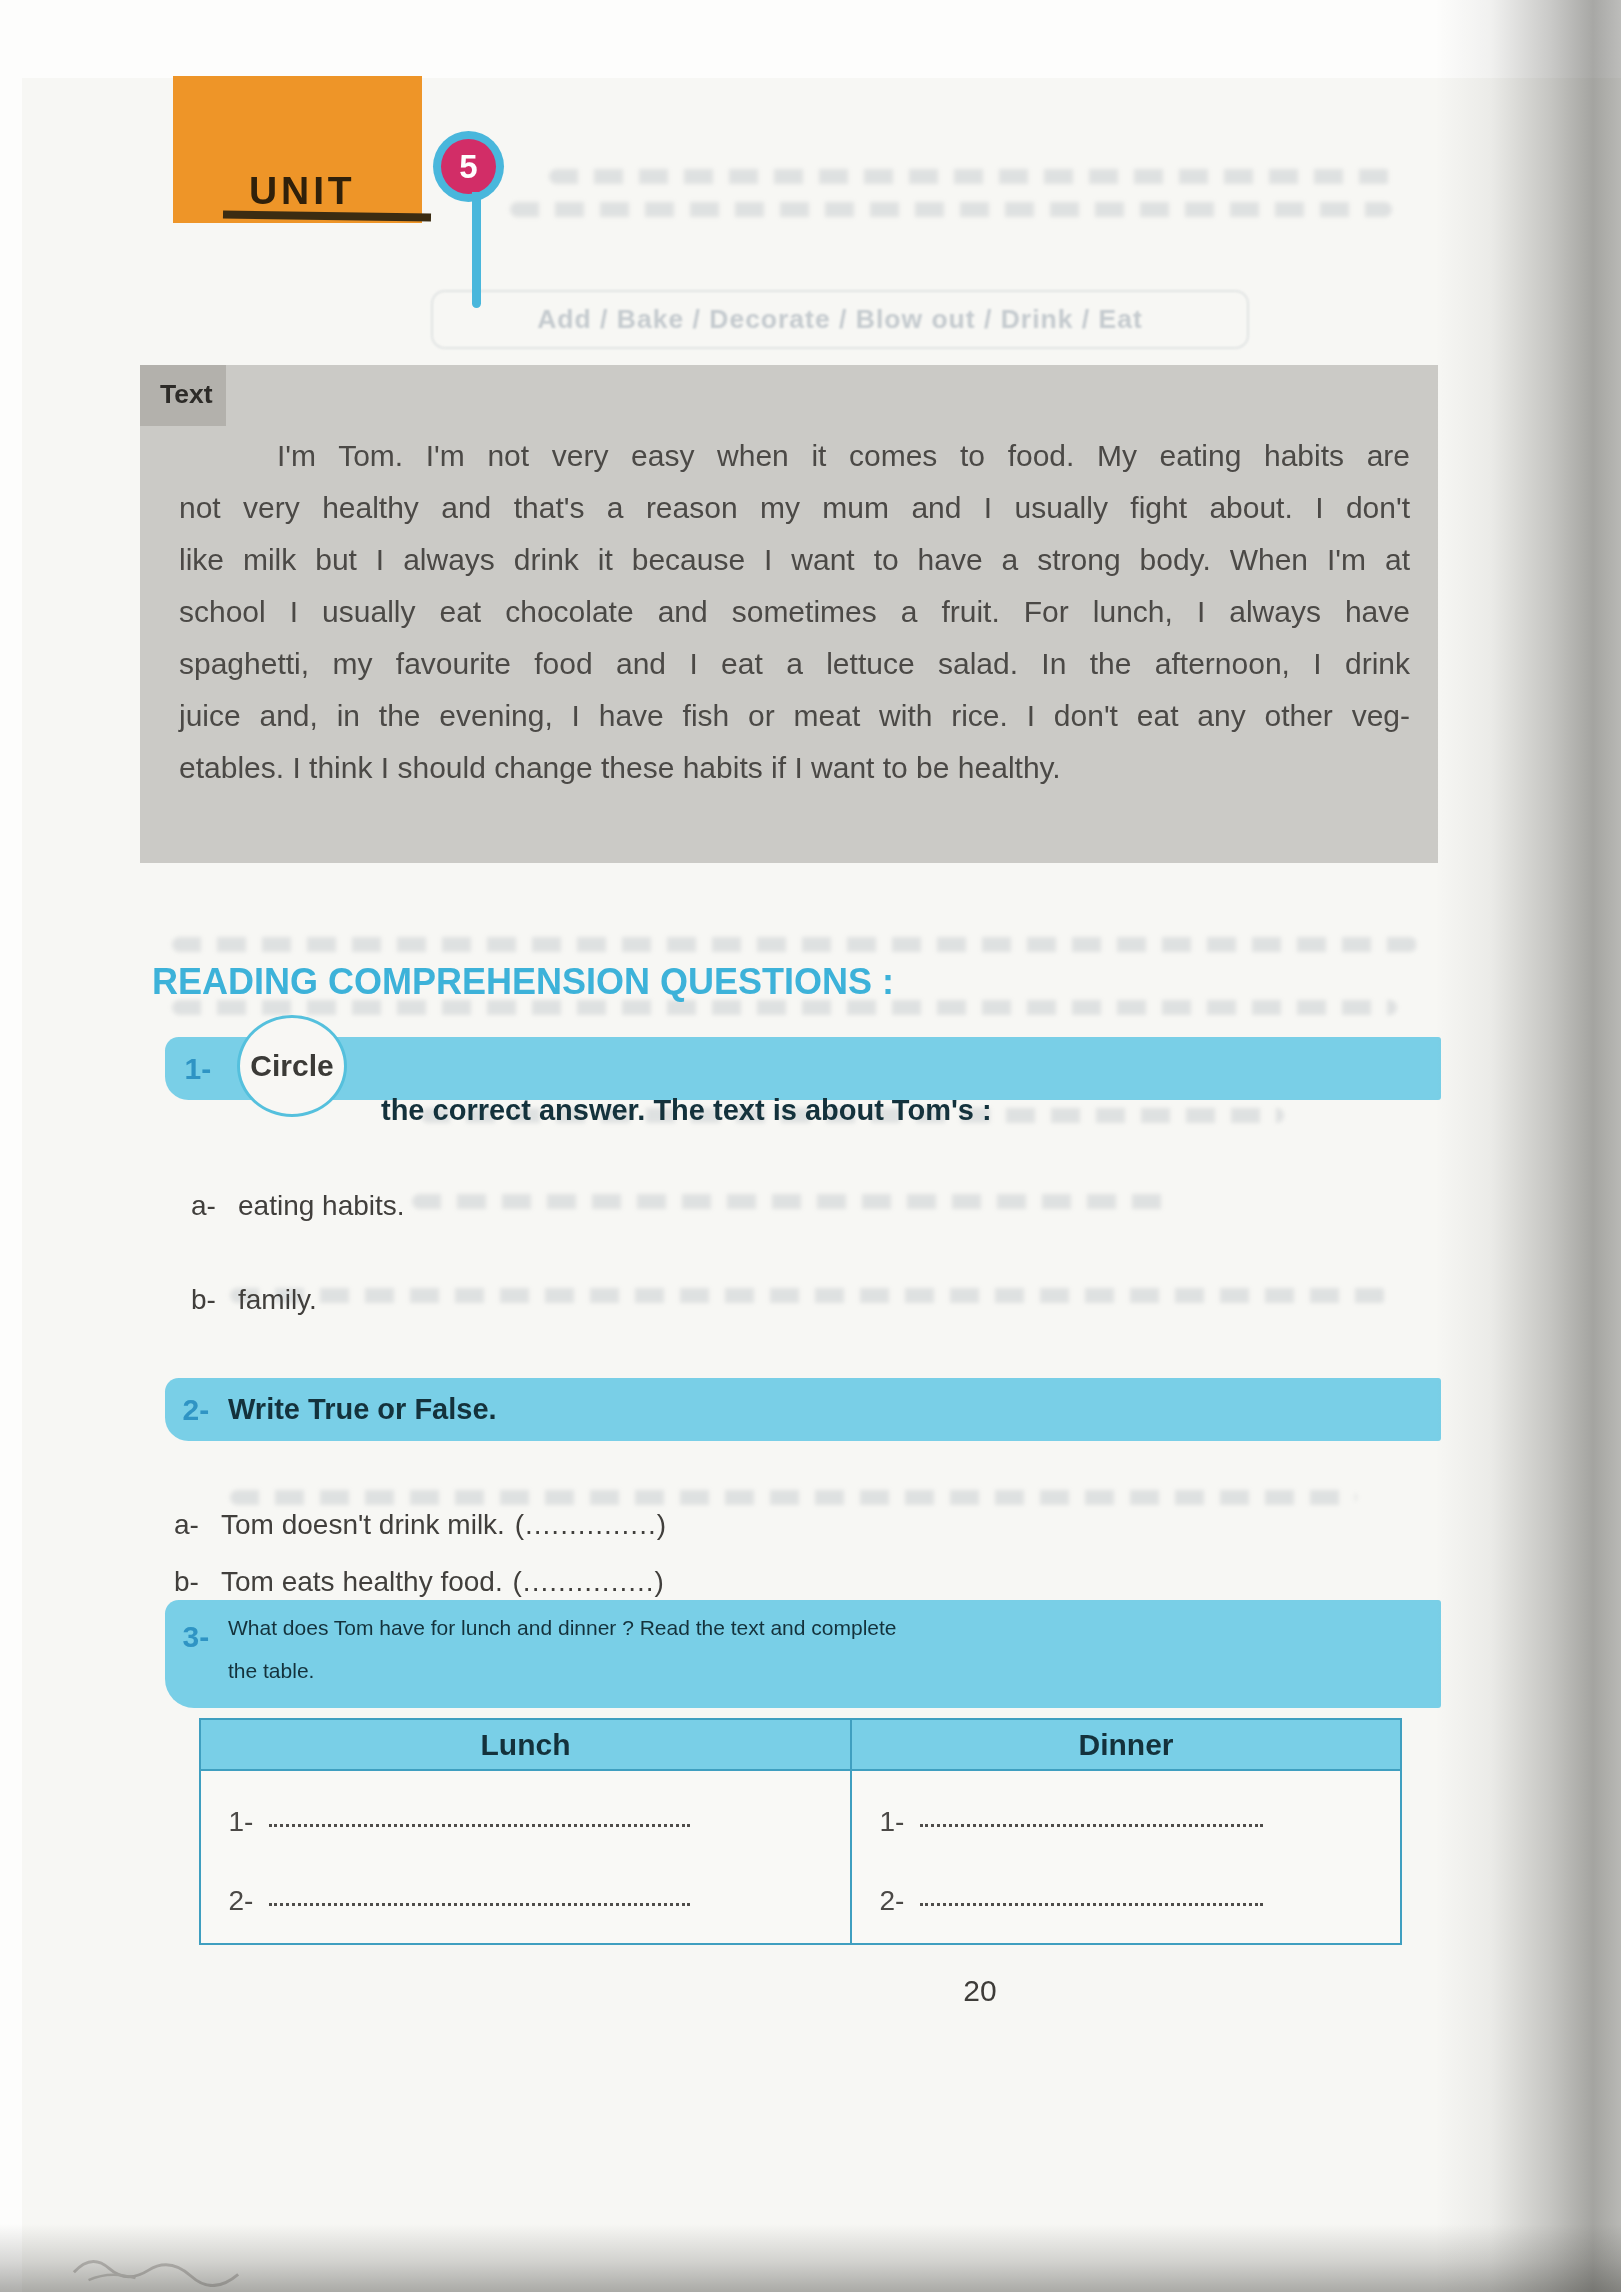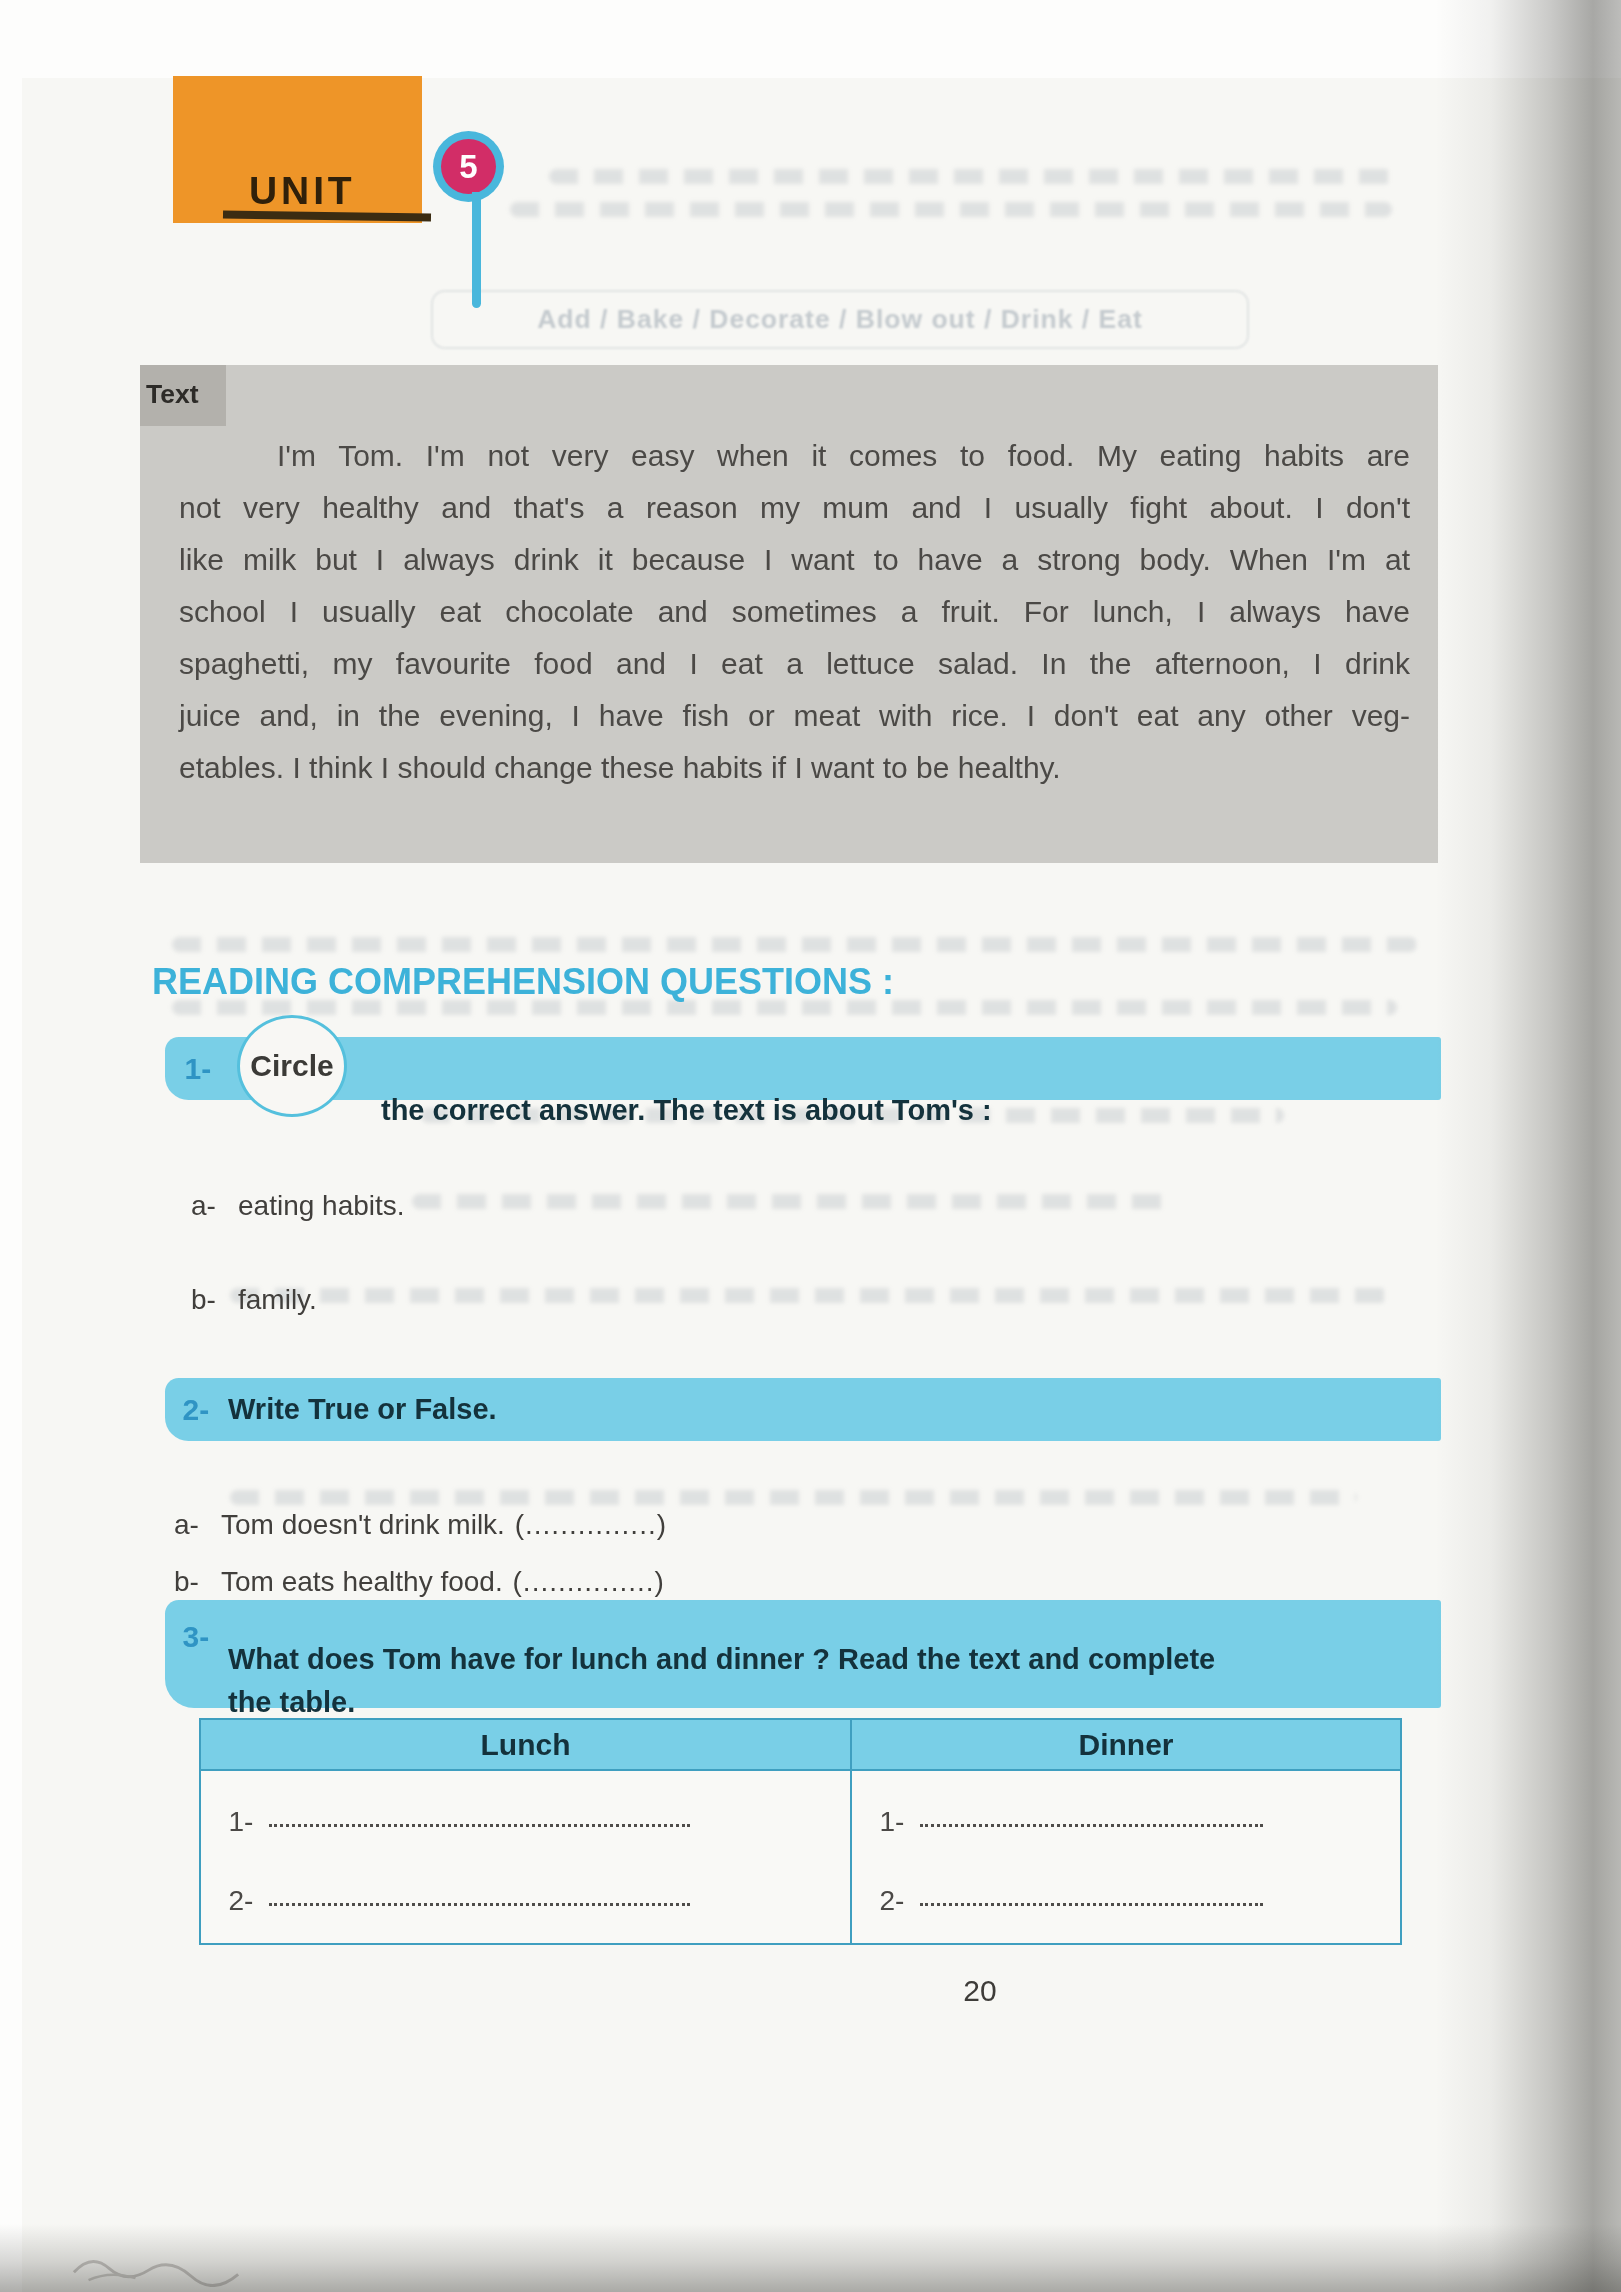--- a/index.html
+++ b/index.html
@@ -33,21 +33,21 @@
   .badge-inner{width:55px;height:55px;border-radius:50%;background:#d22d67;display:flex;
     align-items:center;justify-content:center;color:#ffffff;font-size:33px;font-weight:bold;}
   .badge-stem{position:absolute;left:472px;top:192px;width:8.8px;height:116px;background:#49b7dc;
     border-radius:0 0 4.9px 4.9px;}
   .page-title{position:absolute;left:511px;top:243px;font-size:47px;font-weight:bold;
     color:#d5305e;letter-spacing:-1px;}
 
   
   .text-box{position:absolute;left:140px;top:365px;width:1298px;height:498px;background:#cbcac6;}
   .text-tab{position:absolute;left:0;top:0;width:86px;height:61px;background:#b3b1ac;
-    font-size:26.5px;font-weight:bold;color:#2d2b28;line-height:59px;padding-left:6px;box-sizing:border-box;}
+    font-size:26.5px;font-weight:bold;color:#2d2b28;line-height:59px;padding-left:20px;box-sizing:border-box;}
   .paragraph{position:absolute;left:39px;top:65px;width:1231px;font-size:30px;color:#4b4946;}
   .para-line{height:52px;line-height:52px;text-align:justify;text-align-last:justify;white-space:nowrap;}
   .para-line.first{text-indent:98px;}
   .para-line.last{text-align-last:left;}
 
   
   .section-heading{position:absolute;left:152px;top:961px;font-size:36px;font-weight:bold;
     color:#3db2d9;letter-spacing:0px;}
 
   
@@ -55,21 +55,21 @@
   .qbar.q1{top:1037px;height:63px;border-radius:13.7px 2.9px 2.9px 23.5px;}
   .qbar.q2{top:1378px;height:63px;border-radius:13.7px 2.9px 2.9px 23.5px;}
   .qbar.q3{top:1600px;height:108px;border-radius:13.7px 2.9px 2.9px 29px;}
   .qnum{position:absolute;left:19.6px;top:0;font-size:30px;font-weight:bold;color:#2f94c4;line-height:63px;}
   .qbar.q3 .qnum{line-height:57px;}
   .qprompt{position:absolute;font-size:29px;font-weight:bold;color:#14323c;line-height:63px;}
   .circle-annot{position:absolute;left:72px;top:-21.6px;width:110px;height:102px;border-radius:50%;
     background:#f8f7f4;border:3.9px solid #55c0dd;display:flex;align-items:center;justify-content:center;
     box-sizing:border-box;}
   .circle-annot span{font-size:30px;font-weight:bold;color:#3b3a37;}
-  .q3-line{position:absolute;left:63px;font-size:29px;font-weight:bold;color:#14323c;margin-top:27px;}
+  .q3-line{position:absolute;left:63px;font-size:21px;font-weight:normal;color:#14323c;}
 
   
   .option-row{position:absolute;font-size:28px;color:#413f3c;margin-top:41px;}
   .option-row .letter{display:inline-block;width:47px;}
   .tf-blank{margin-left:9.8px;letter-spacing:1px;}
 
   
   .meals-table{position:absolute;left:199px;top:1718px;width:1203px;height:227px;
     border:2.9px solid #3f9fc0;box-sizing:border-box;background:#f9f9f6;}
   .mt-header{display:flex;height:49px;background:#79cfe7;border-bottom:2.9px solid #3f9fc0;}

